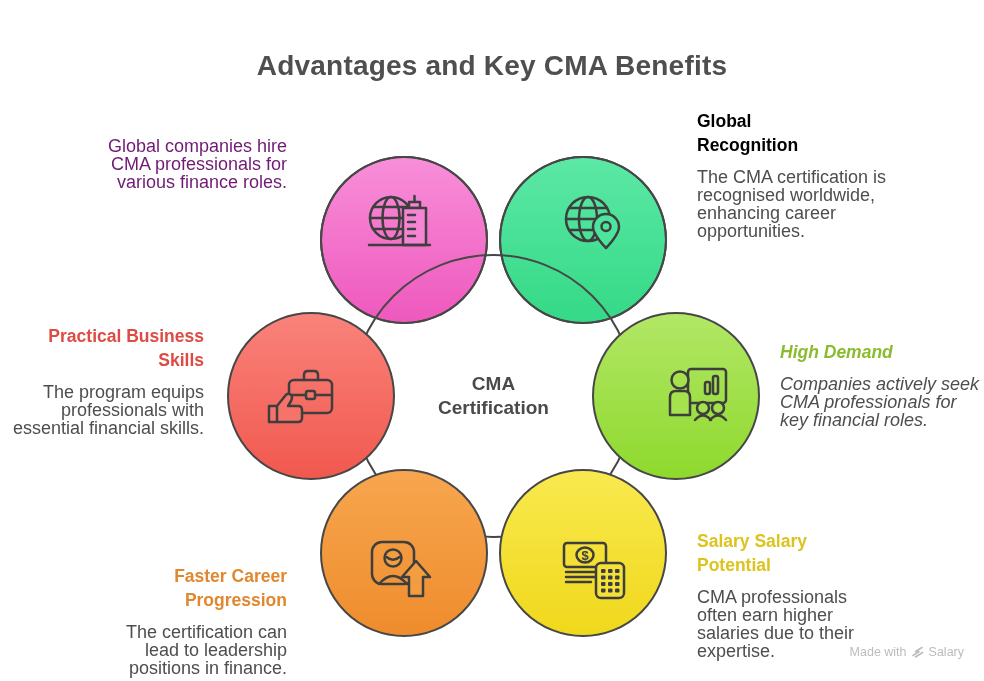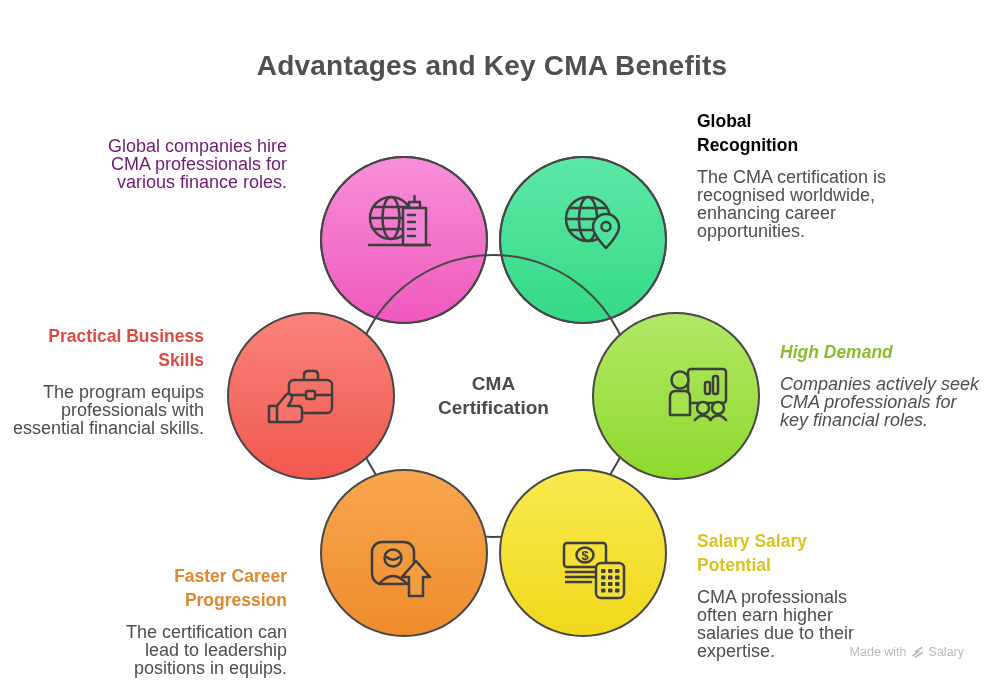--- a/index.html
+++ b/index.html
@@ -195,21 +195,21 @@
 often earn higher
 salaries due to their
 expertise.</p>
   </div>
 
   <div class="benefit pos-bl align-r">
     <h2 style="color: rgb(224, 135, 47);">Faster Career
 Progression</h2>
     <p style="color: rgb(78, 78, 78);">The certification can
 lead to leadership
-positions in equips.</p>
+positions in finance.</p>
   </div>
 
   <div class="benefit pos-l align-r">
     <h2 style="color: rgb(222, 75, 67);">Practical Business
 Skills</h2>
     <p style="color: rgb(78, 78, 78);">The program equips
 professionals with
 essential financial skills.</p>
   </div>
 

